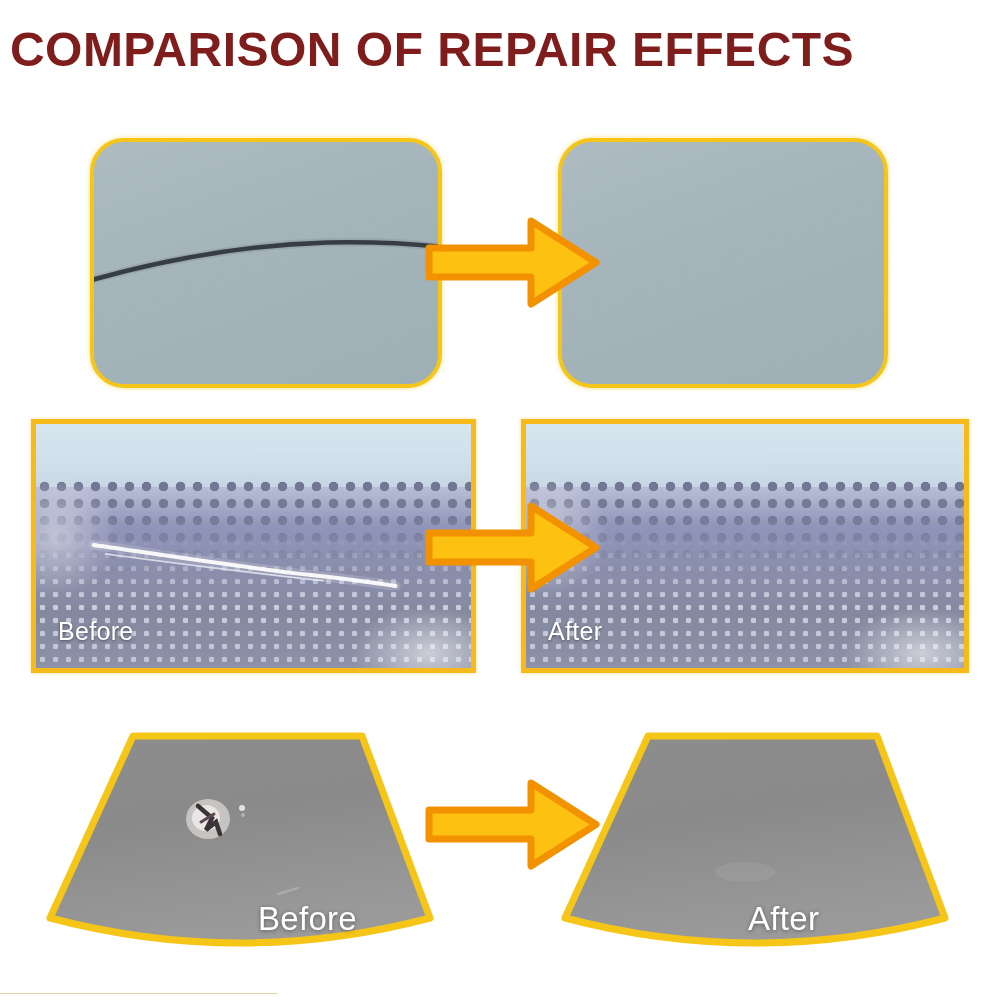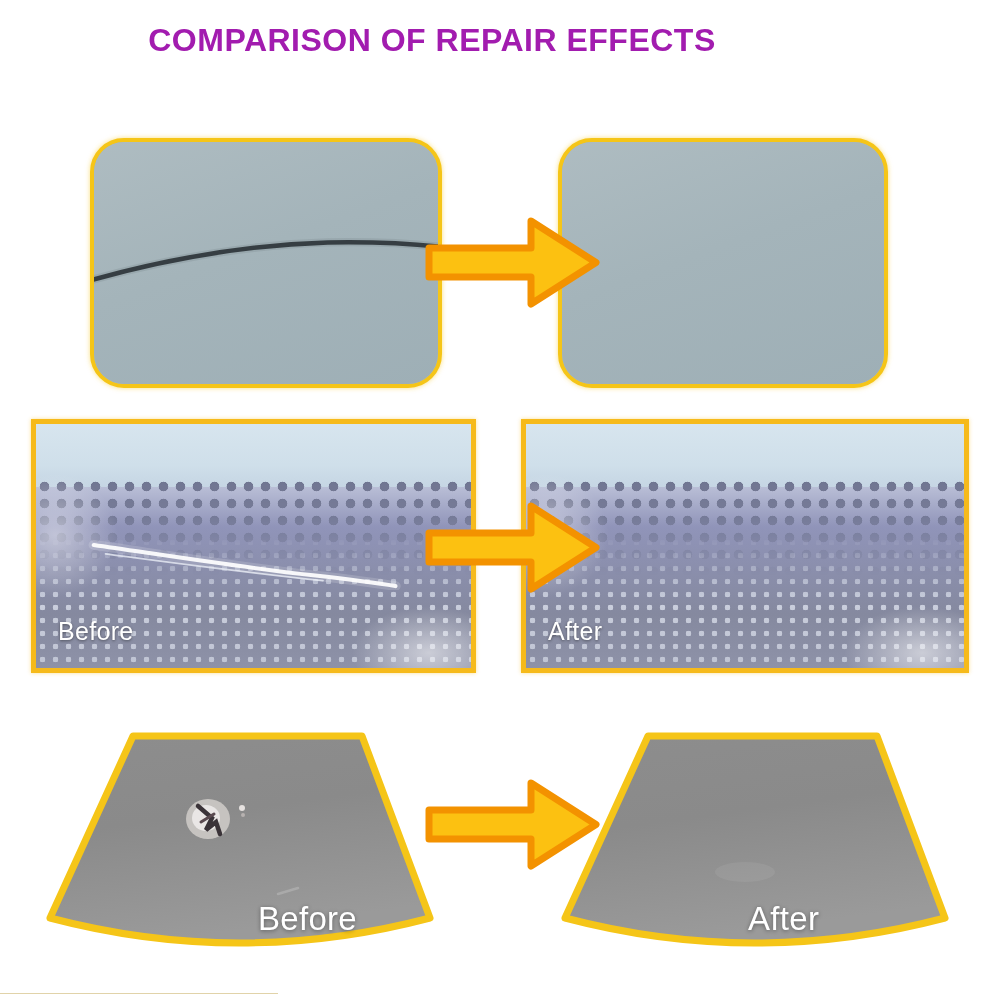--- a/index.html
+++ b/index.html
@@ -15,24 +15,24 @@
     font-family: "Liberation Sans", sans-serif;
   }
 
   
   #title {
     position: absolute;
     left: 0;
     top: 22px;
     width: 864px;
     text-align: center;
-    color: #a21caf;
+    color: #7f1d1d;
     font-family: "Liberation Sans", sans-serif;
     font-weight: bold;
-    font-size: 32px;
+    font-size: 48px;
     letter-spacing: 0.5px;
     white-space: nowrap;
   }
 
   
   .panel {
     position: absolute;
     overflow: hidden;
   }
 

